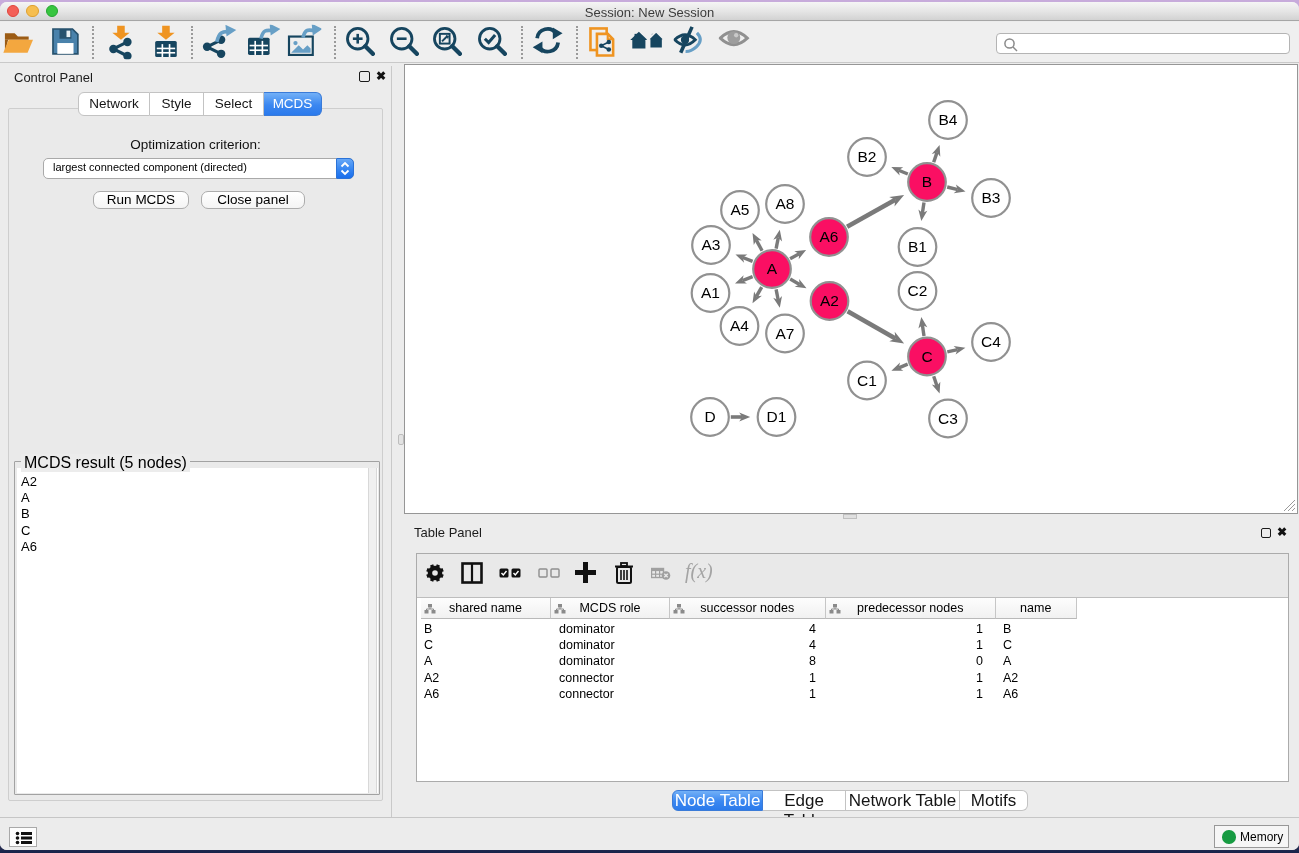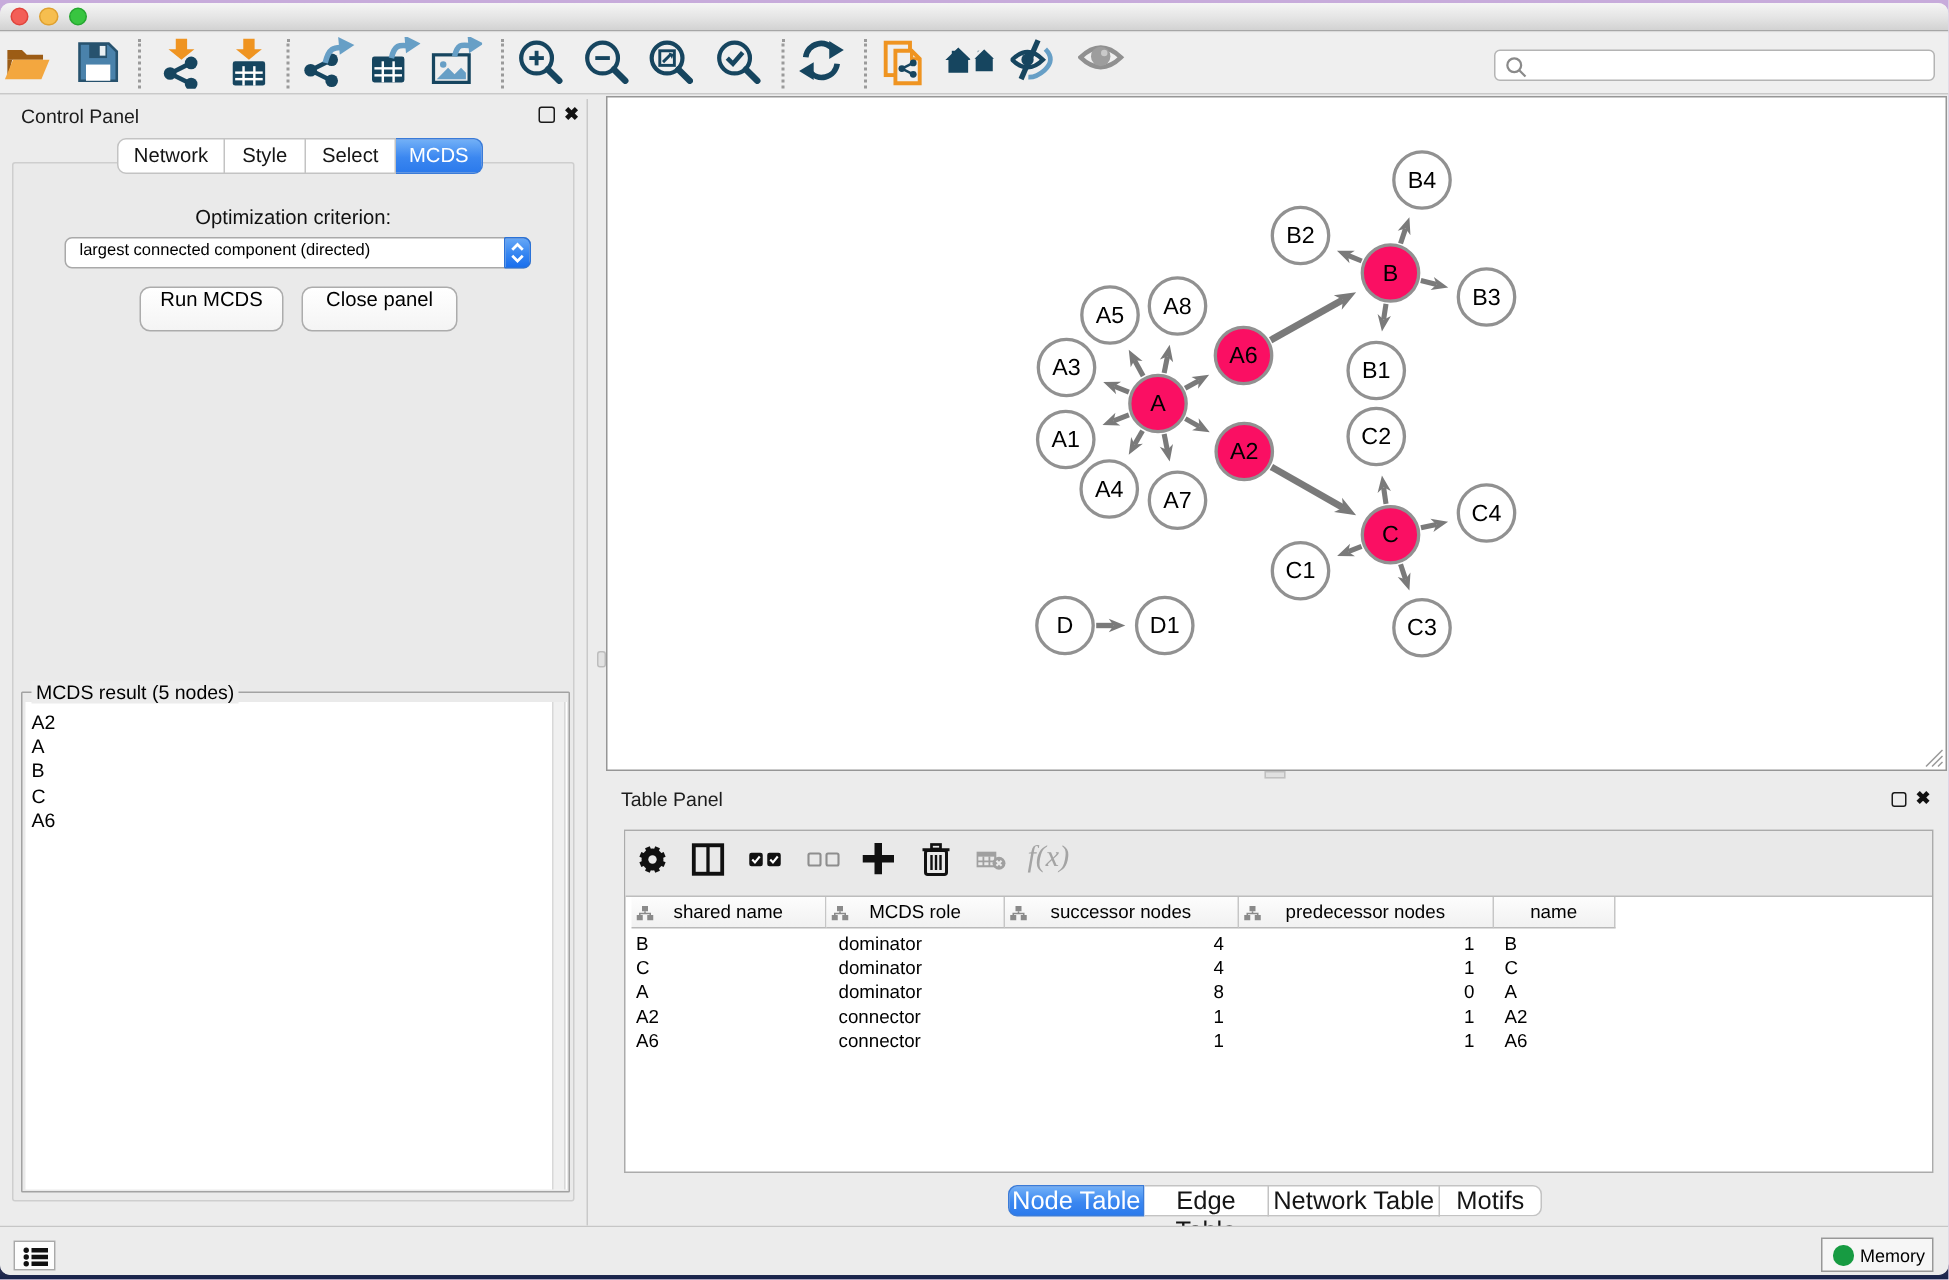--- a/index.html
+++ b/index.html
@@ -22,24 +22,24 @@
 .tabs { display:flex; }
 .tab { font-size:13.5px; color:#151515; background:#fff; border-top:1px solid #c3c3c3; border-bottom:1px solid #c3c3c3; border-right:1px solid #c3c3c3; text-align:center; }
 .tab.first { border-left:1px solid #c3c3c3; border-radius:6px 0 0 6px; }
 .tab.last { border-radius:0 6px 6px 0; }
 .tab.sel { background:linear-gradient(#72b0f7,#3b87f0 55%,#2b7aec); color:#fff; border-color:#3a7bd8; }
 #opt-label { left:9px; top:137px; width:373px; text-align:center; font-size:13.5px; color:#111; }
 #combo { left:43px; top:158px; width:311px; height:21px; background:#fff; border:1px solid #a9a9a9; border-radius:5px; }
 #combo-text { left:9px; top:2px; font-size:11px; color:#000; }
 #combo-cap { right:-1px; top:-1px; width:18px; height:21px; border-radius:1px 5px 5px 1px;
   background:linear-gradient(#66a7f6,#3585f1 55%,#1a6fed); border:1px solid #2a72d8; }
-.btn { height:30px; background:linear-gradient(#ffffff,#f4f4f4); border:1px solid #acacac; border-radius:7px; font-size:13.5px; color:#000; text-align:center; line-height:15.5px; }
+.btn { height:18px; background:linear-gradient(#ffffff,#f4f4f4); border:1px solid #acacac; border-radius:7px; font-size:13.5px; color:#000; text-align:center; line-height:15.5px; }
 
 #grp { left:14px; top:461px; width:366px; height:334px; border:1px solid #a2a2a2; border-radius:1px; }
-#grp-label { left:21px; top:454px; background:#ececec; padding:0 3px; font-size:13px; color:#000; }
+#grp-label { left:21px; top:454px; background:#ececec; padding:0 3px; font-size:16px; color:#000; }
 #grp-list { left:2px; top:6px; width:361px; height:325px; background:#fff; }
 #grp-sb { right:1px; top:0; width:9px; height:100%; background:#f0f0f0; border-left:1px solid #d8d8d8; border-right:1px solid #d8d8d8; }
 .li { font-size:13px; color:#000; padding-left:4px; height:16.2px; line-height:16.2px; }
 
 #mdi-divider { left:391px; top:66px; width:1px; height:751px; background:#c9c9c9; }
 #netwin { left:404px; top:64px; width:894px; height:450px; background:#fff; border:1px solid #969696; }
 #net-titlebar { left:0; top:0; width:892px; height:20px; background:linear-gradient(#f8f8f8,#e8e8e8 55%,#d5d5d5); border-bottom:1px solid #a9a9a9; }
 #net-title { width:100%; text-align:center; top:3px; font-size:13px; color:#303030; }
 
 #tp-title { left:414px; top:525px; font-size:13px; color:#1c1c1c; }
@@ -54,20 +54,21 @@
 
 #statusbar { left:0; top:817px; width:1299px; height:33px; border-top:1px solid #c6c6c6; background:#ececec; border-radius:0 0 7px 7px;padding-left:46px; }
 #listbtn { left:9px; top:9px; width:28px; height:20px; background:#fdfdfd; border:1px solid #a9a9a9; }
 #membtn { left:1214px; top:7px; width:75px; height:23px; background:#f6f6f6; border:1px solid #989898; font-size:12px; color:#000; }
 </style></head><body>
 <div class="abs" id="win"></div>
 <div class="abs" id="titlebar">
     <div class="abs" style="left:6.6000000000000005px; top:3.1000000000000005px; width:12.4px; height:12.4px; border-radius:50%; background:#f35f57; border:1px solid #e0443c;"></div>
     <div class="abs" style="left:26.3px; top:3.1000000000000005px; width:12.4px; height:12.4px; border-radius:50%; background:#f6be4f; border:1px solid #dfa02f;"></div>
     <div class="abs" style="left:46.0px; top:3.1000000000000005px; width:12.4px; height:12.4px; border-radius:50%; background:#38c540; border:1px solid #25a630;"></div>
+    <div class="abs" id="titletext">Session: New Session</div>
   </div>
 <div class="abs" id="toolbar">
     <div class="abs" style="left:3px; top:4px; width:33px; height:33px; transform:scale(1.08); transform-origin:50% 50%;">
       <svg class="abs" style="" width="30" height="30" viewBox="0 0 30 30">
         <path d="M3,8 L12,8 L15,11 L25,11 L25,14 L3,14 Z" fill="#9c5c15"></path>
         <path d="M3,8 L3,26 L6,14 L3,14 Z" fill="#9c5c15"></path>
         <path d="M6.5,14 L29,14 L24,26 L1.5,26 Z" fill="#f3a73f"></path>
       </svg>
     </div>
     <div class="abs" style="left:50px; top:4px; width:33px; height:33px; transform:scale(1.08); transform-origin:50% 50%;">

